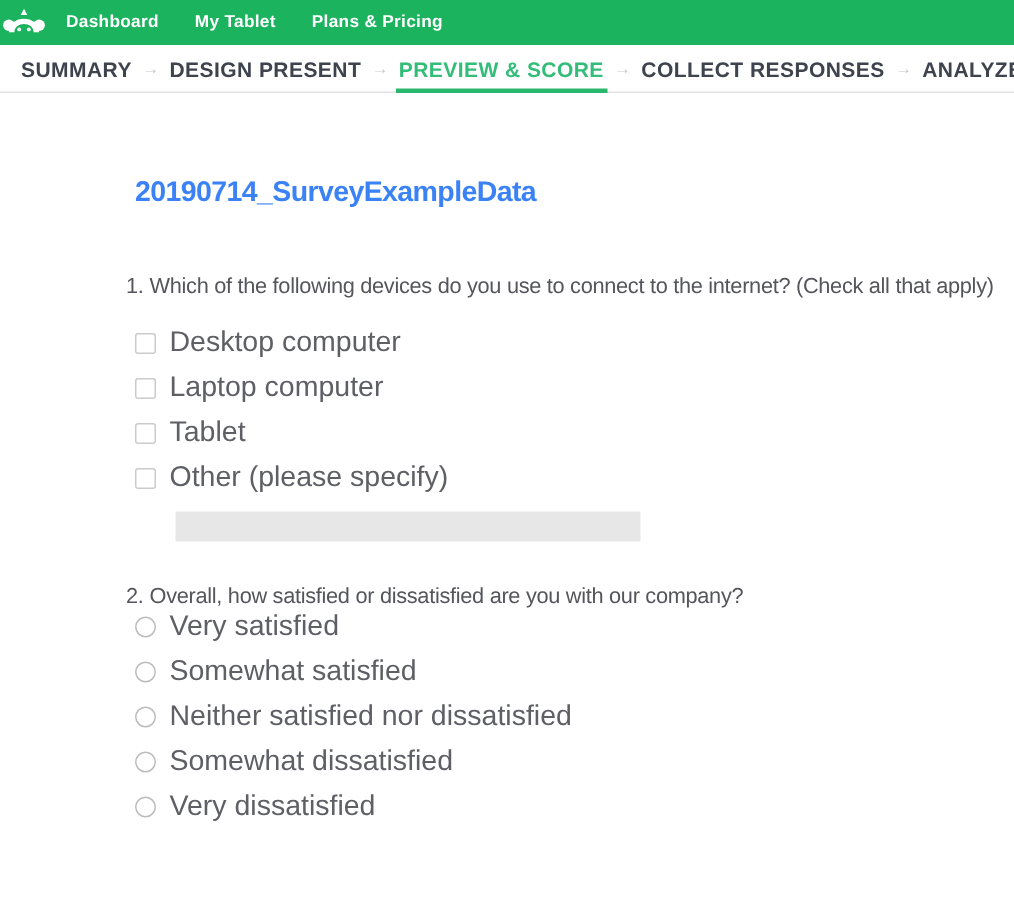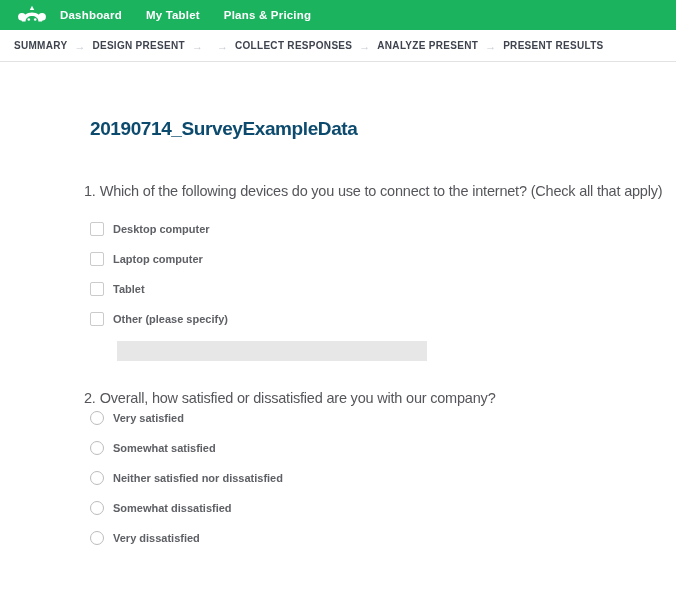--- a/index.html
+++ b/index.html
@@ -9,21 +9,21 @@
     font-family: "Liberation Sans", sans-serif;
     overflow: hidden;
   }
 
   
   .topbar {
     height: 30px;
     background: #1cb35f;
     display: flex;
     align-items: center;
-    padding-left: 16px;
+    padding-left: 0;
   }
   .logo {
     width: 32px; height: 24px;
     display: inline-flex; align-items: center; justify-content: center;
     margin-right: 12px;
     cursor: pointer;
   }
   .topnav-item {
     color: #ffffff;
     font-size: 11.5px;
@@ -39,21 +39,21 @@
     height: 32px;
     display: flex;
     align-items: stretch;
     padding-left: 14px;
     border-bottom: 1px solid #e2e2e2;
     background: #ffffff;
   }
   .step {
     display: flex;
     align-items: center;
-    font-size: 10px;
+    font-size: 14px;
     font-weight: bold;
     letter-spacing: 0.3px;
     color: #3e434e;
     cursor: pointer;
     position: relative;
     white-space: nowrap;
   }
   .step.active { color: #34bd79; }
   .step.active::after {
     content: "";
@@ -70,21 +70,21 @@
     margin: 0 7px;
   }
 
   
   .content { padding: 0 0 0 84px; }
   .survey-title {
     margin: 56px 0 0 6px;
     font-size: 19px;
     font-weight: bold;
     letter-spacing: -0.4px;
-    color: #0c4a6e;
+    color: #3b82f6;
   }
   .question {
     margin-top: 43px;
     font-size: 14.5px;
     letter-spacing: -0.2px;
     color: #55565b;
   }
   .question .qnum { margin-right: 4px; }
   .q2 { margin-top: 29px; }
 
@@ -106,23 +106,22 @@
   }
   .radio {
     width: 14px; height: 14px;
     border: 1px solid #bcbcbc;
     border-radius: 50%;
     background: #ffffff;
     flex: 0 0 auto;
   }
   .opt-label {
     margin-left: 9px;
-    font-size: 11px;
+    font-size: 19px;
     color: #5e6065;
-    font-weight: bold;
   }
   .other-input {
     display: block;
     margin: 8px 0 0 27px;
     width: 310px;
     height: 20px;
     background: #e7e7e8;
     border: none;
     outline: none;
     font-size: 13px;
@@ -147,20 +146,21 @@
   <a class="topnav-item">Dashboard</a>
   <a class="topnav-item">My Tablet</a>
   <a class="topnav-item">Plans &amp; Pricing</a>
 </header>
 
 <nav class="stepnav">
   <span class="step">SUMMARY</span>
   <span class="step-arrow">→</span>
   <span class="step">DESIGN PRESENT</span>
   <span class="step-arrow">→</span>
+  <span class="step active">PREVIEW &amp; SCORE</span>
   <span class="step-arrow">→</span>
   <span class="step">COLLECT RESPONSES</span>
   <span class="step-arrow">→</span>
   <span class="step">ANALYZE PRESENT</span>
   <span class="step-arrow">→</span>
   <span class="step">PRESENT RESULTS</span>
 </nav>
 
 <main class="content">
 

